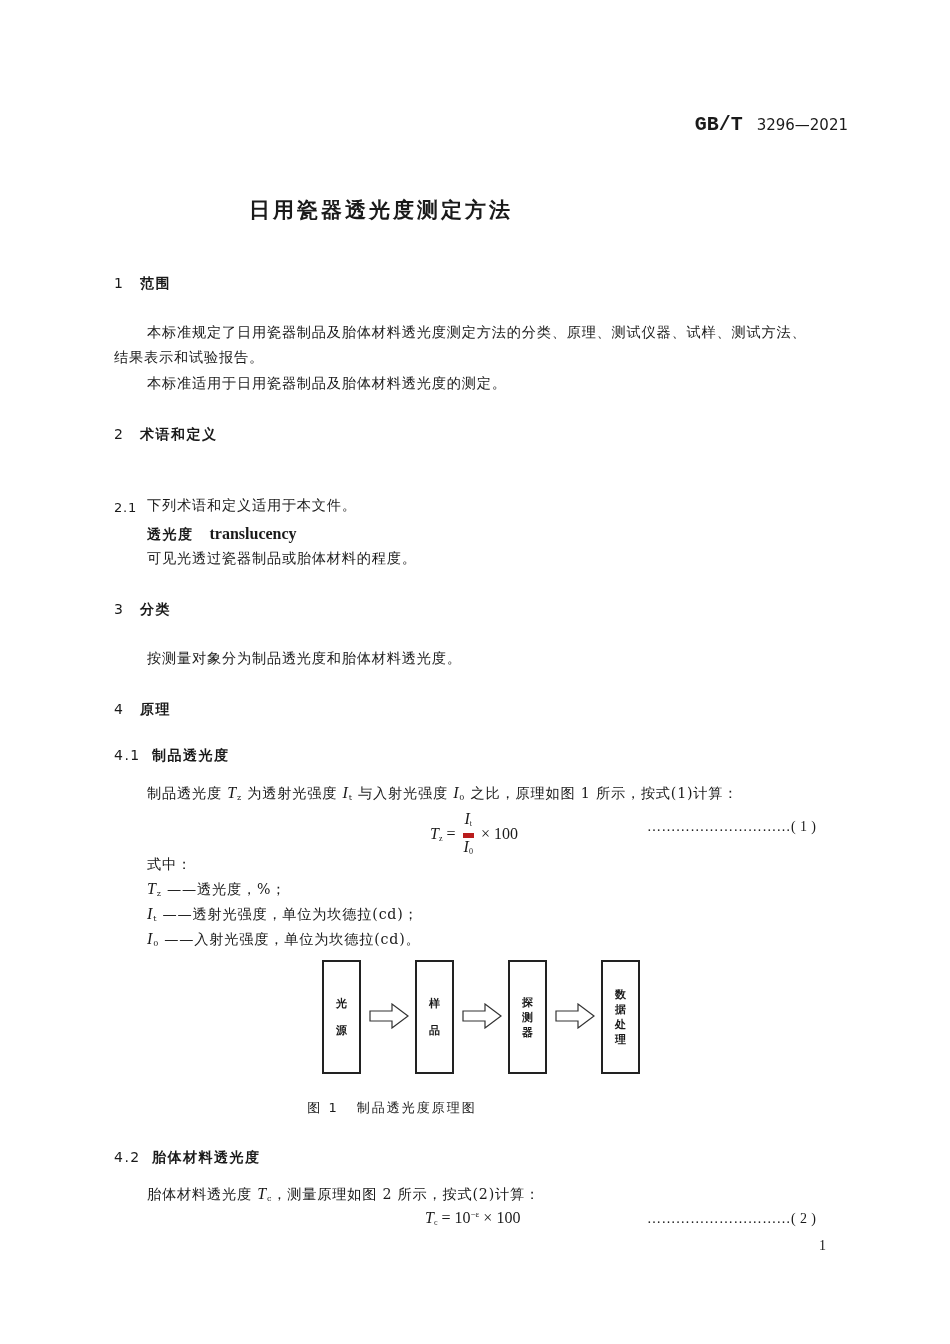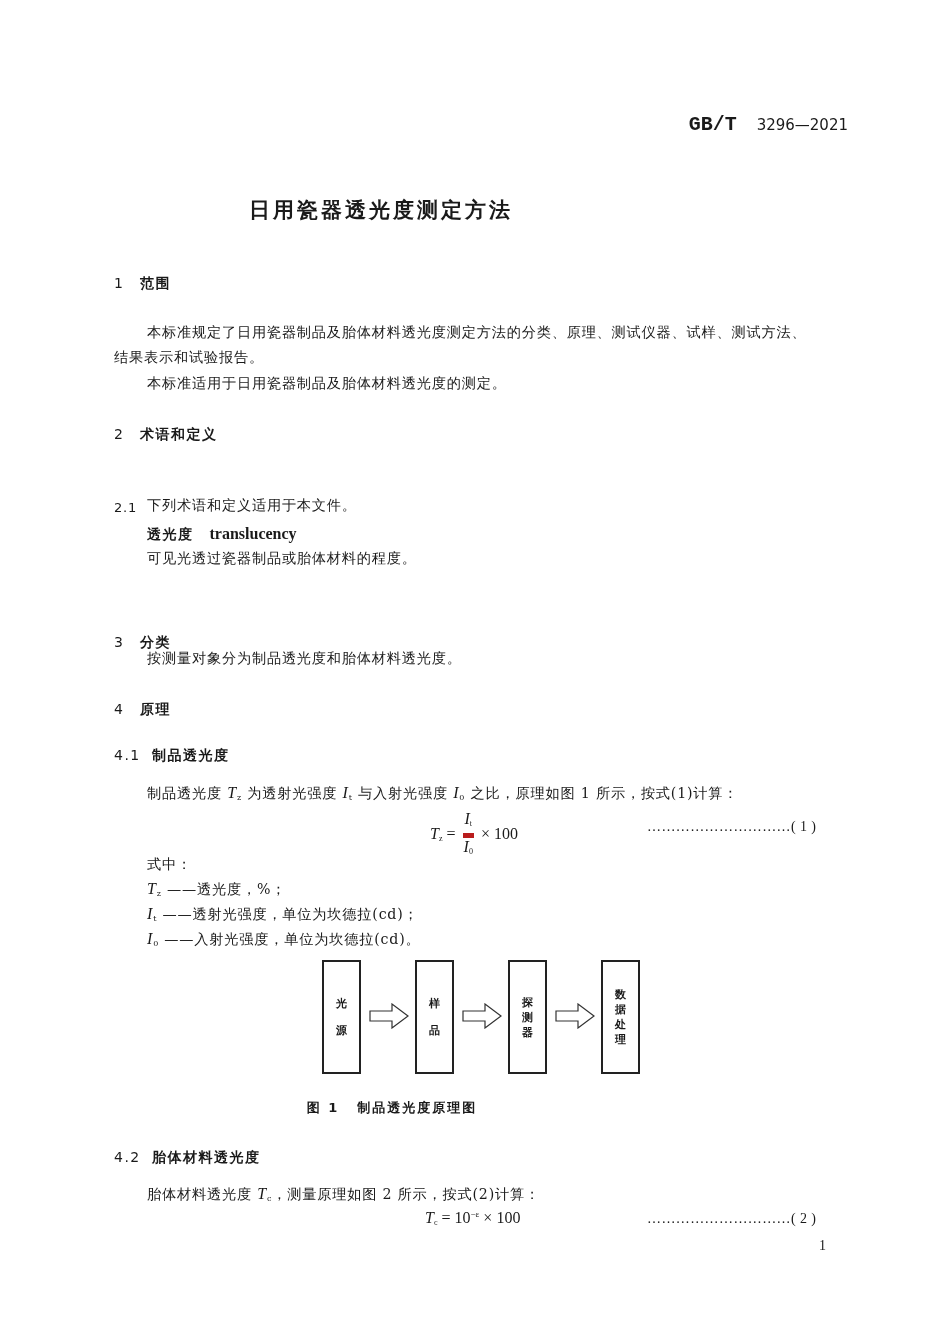--- a/index.html
+++ b/index.html
@@ -1,40 +1,40 @@
 <!DOCTYPE html>
 <html><head>
 <meta charset="utf-8">
 <style>
   html, body { margin: 0; padding: 0; background: #ffffff; }
   body { width: 950px; height: 1344px; position: relative; overflow: hidden; color: #1a1a1a; font-family: "DejaVu Serif", serif; }
   .abs { position: absolute; }
   .std-no { right: 102px; top: 113px; font-size: 15px; }
   .std-no .gb { font-family: Liberation Mono, monospace; font-weight: bold; font-size: 20px; }
-  .std-no .num { font-family: "DejaVu Sans", sans-serif; font-size: 15px; margin-left: 20px; }
+  .std-no .num { font-family: "DejaVu Sans", sans-serif; font-size: 15px; margin-left: 14px; }
   .title { left: 0; width: 762px; top: 196px; text-align: center; font-family: "DejaVu Sans", sans-serif; font-size: 21px; letter-spacing: 3px; font-weight: bold; }
   .h1 { left: 114px; font-family: "DejaVu Sans", sans-serif; font-size: 14px; font-weight: bold; letter-spacing: 1.5px; }
   .h1 .no { font-weight: normal; display: inline-block; width: 26px; }
   .h2 .no { width: 38px; }
   .p { font-family: "DejaVu Serif", serif; font-size: 14.2px; letter-spacing: 0.8px; }
   .ind { left: 147px; }
   .full { left: 114px; }
   .term { left: 147px; font-size: 14px; font-weight: bold; font-family: "DejaVu Sans", sans-serif; letter-spacing: 1.5px; }
   .term .en { font-family: "Liberation Serif", serif; font-size: 16px; letter-spacing: 0; margin-left: 16px; }
   .it { font-style: italic; font-family: "Liberation Serif", serif; font-size: 16px; }
   sub { font-size: 8px; vertical-align: -2px; }
   .formula { font-family: "Liberation Serif", serif; font-size: 16px; }
   .frac { display: inline-block; vertical-align: middle; text-align: center; margin: 0 3px; }
   .frac .n { display: block; border-bottom: 5px solid #b91c1c; padding: 0 2px; line-height: 18px; }
   .frac .d { display: block; line-height: 18px; }
   .dots { font-family: "Liberation Serif", serif; font-size: 14px; letter-spacing: 0.4px; }
   .box { border: 2px solid #222; width: 35px; height: 110px; display: flex; flex-direction: column; justify-content: center; align-items: center; font-family: "DejaVu Sans", sans-serif; font-size: 11px; font-weight: bold; line-height: 15px; }
   .box span { display: block; }
   .arrow { width: 40px; height: 26px; }
-  .caption { left: 0; width: 784px; text-align: center; top: 1099px; font-family: "DejaVu Sans", sans-serif; font-size: 13px; font-weight: bold; letter-spacing: 2px; }
+  .caption { left: 0; width: 784px; text-align: center; top: 1099px; font-family: "DejaVu Sans", sans-serif; font-size: 13px; font-weight: normal; letter-spacing: 2px; }
   .caption .fig { margin-right: 18px; }
   .page-no { right: 124px; top: 1238px; font-family: "Liberation Serif", serif; font-size: 14px; }
 </style>
 </head>
 <body>
 
 <div class="abs std-no">
   <span class="gb">GB/T</span><span class="num">3296—2021</span>
 </div>
 
@@ -50,21 +50,21 @@
 <div class="abs h1" style="top:426px;">
   <span class="no">2</span><span>术语和定义</span>
 </div>
 <div class="abs p ind" style="top:496px;">下列术语和定义适用于本文件。</div>
 <div class="abs p full" style="top:500px; font-family:'DejaVu Sans',sans-serif; font-size:13px;">2.1</div>
 <div class="abs term" style="top:525px;">
   <span>透光度</span><span class="en">translucency</span>
 </div>
 <div class="abs p ind" style="top:549px;">可见光透过瓷器制品或胎体材料的程度。</div>
 
-<div class="abs h1" style="top:634px;">
+<div class="abs h1" style="top:601px;">
   <span class="no">3</span><span>分类</span>
 </div>
 <div class="abs p ind" style="top:649px;">按测量对象分为制品透光度和胎体材料透光度。</div>
 
 <div class="abs h1" style="top:701px;">
   <span class="no">4</span><span>原理</span>
 </div>
 
 <div class="abs h1 h2" style="top:747px;">
   <span class="no">4.1</span><span>制品透光度</span>

